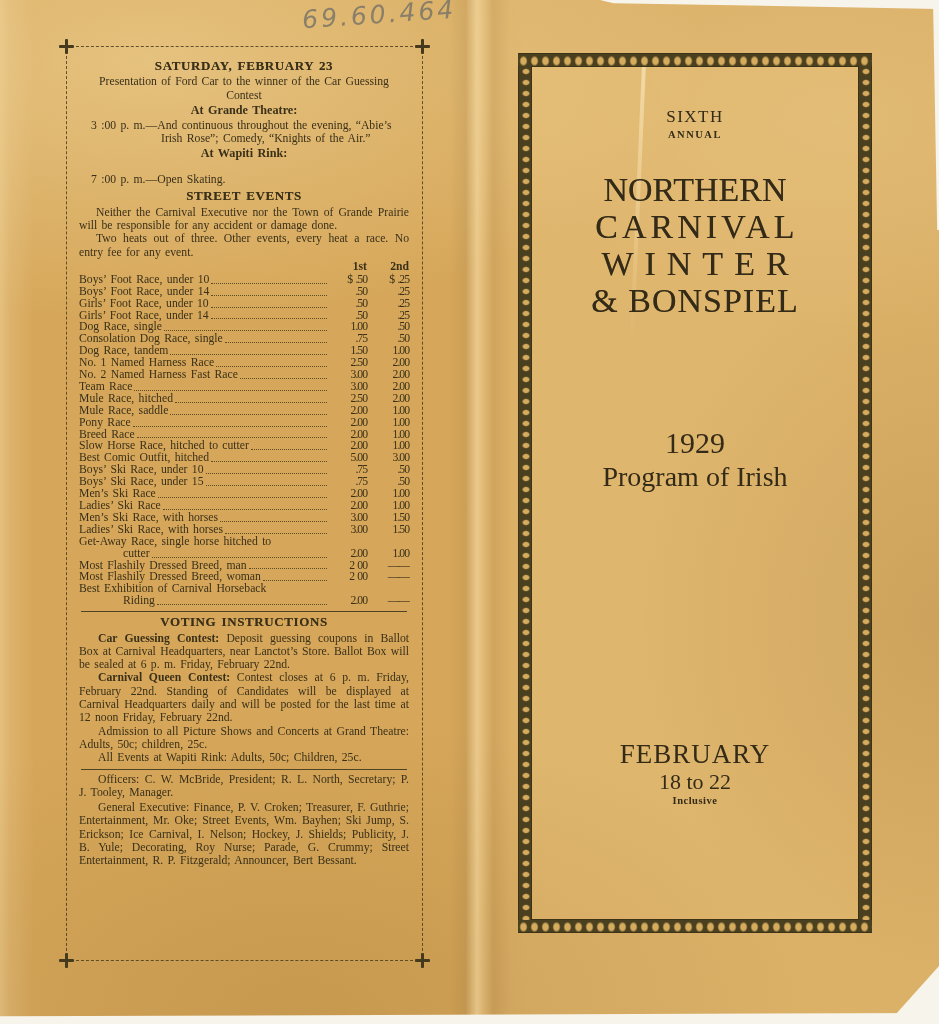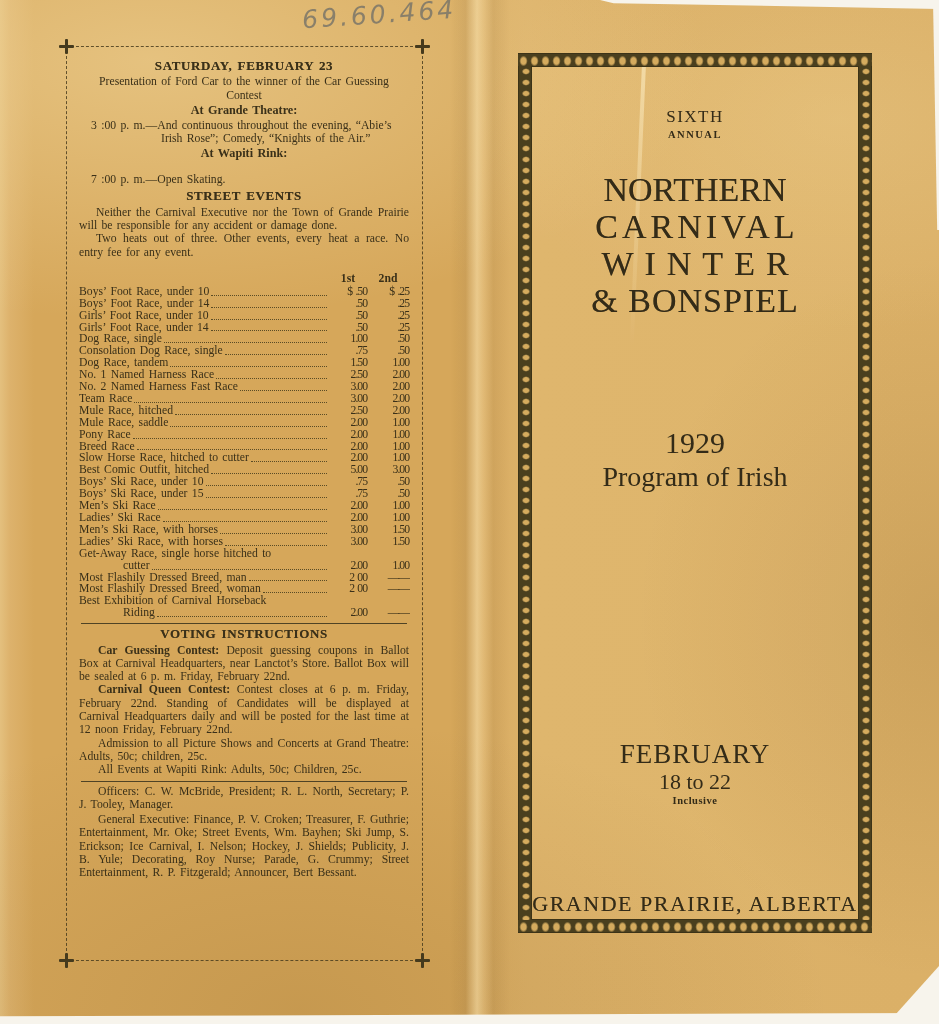--- a/index.html
+++ b/index.html
@@ -44,21 +44,21 @@
   .lp-content{position:absolute;inset:0;padding:9px 13px 5px 12px;overflow:hidden;
     font-size:11.7px;line-height:13.4px;color:#3a3019;word-spacing:1.4px;}
   .h-big{font-weight:bold;text-align:center;font-size:13px;letter-spacing:.6px;margin:3px 0 3px;text-shadow:0 0 .5px rgba(58,48,25,.6);}
   .h-sub{font-weight:bold;text-align:center;font-size:12.2px;margin:2px 0 1px;}
   .centered{text-align:center;margin:0 14px 1px;}
   .hang{padding-left:82px;text-indent:-70px;margin:0;text-align:left;}
   .plain-line{padding-left:12px;margin:12px 0 1px;}
   .p-ind{text-indent:17px;text-align:justify;margin:0;}
   .thead{display:flex;font-weight:bold;margin-top:2px;line-height:12.5px;}
   .thead .sp{flex:1;}
-  .thead .c1,.thead .c2{text-align:center;margin-top:12px;}
+  .thead .c1,.thead .c2{text-align:right;}
   .trow{display:flex;line-height:11.9px;font-size:11.7px;}
   .tlabel{white-space:nowrap;}
   .leader{flex:1 1 auto;min-width:6px;border-bottom:1px dotted #5a4c26;margin:0 2px 2px 2px;align-self:flex-end;}
   .c1{width:38px;text-align:right;}
   .c2{width:42px;text-align:right;}
   .trow.cont{padding-left:44px;}
   .dashval{letter-spacing:-1px;}
   .rule{border:0;border-top:1px solid #4f4325;margin:4px 2px 3px;}
   .vp{margin:0;text-indent:19px;text-align:justify;line-height:13.3px;}
   .vlead{font-weight:bold;}
@@ -335,16 +335,15 @@
         <div class="tl t-bonspiel">&amp; BONSPIEL</div>
       </div>
 
     <div class="cover-text cv-year">1929</div>
     <div class="cover-text cv-subtitle">Program of Irish</div>
 
     <div class="cover-text cv-month">FEBRUARY</div>
     <div class="cover-text cv-dates">18 to 22</div>
     <div class="cover-text cv-inclusive">Inclusive</div>
 
-    <div class="cover-text cv-location">GRANDE PRAIRIE, ALBERTA</div>
   </div>
 
 </div>
 
 </body></html>

